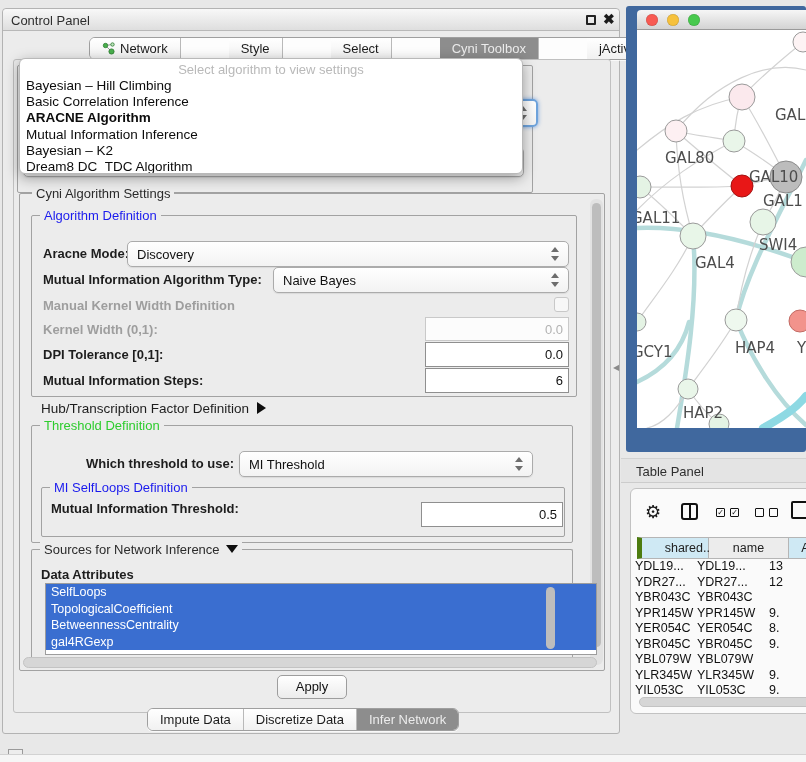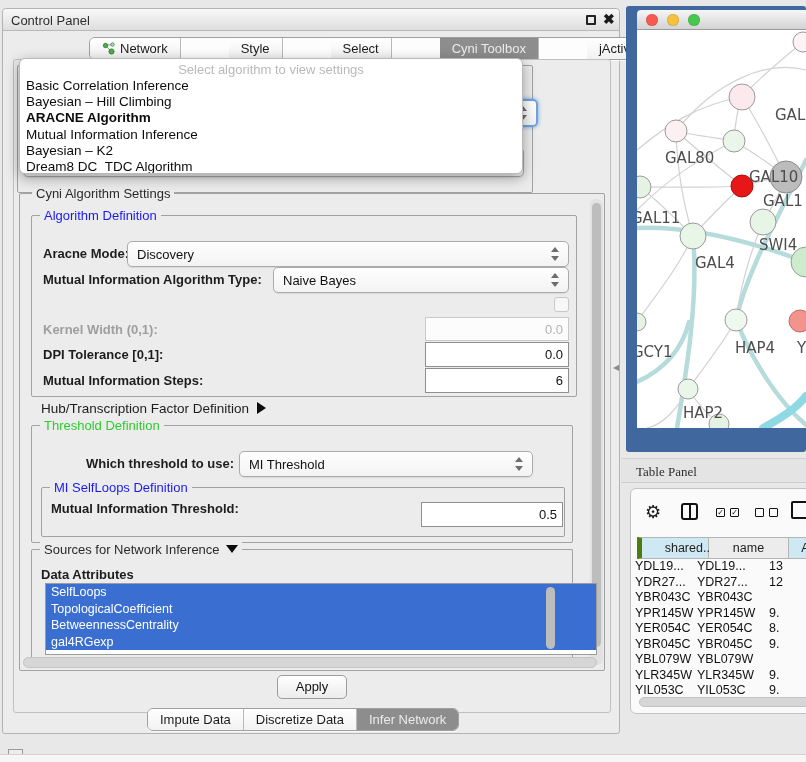--- a/index.html
+++ b/index.html
@@ -82,21 +82,21 @@
   
   .net-window { left:626px; top:6px; width:180px; height:446px; background:#40689e; border-radius:3px; }
   .net-titlebar { left:11px; top:4px; width:169px; height:20px; background:linear-gradient(#f6f6f6,#d3d3d3);
                   border-bottom:1px solid #9a9a9a; border-radius:4px 0 0 0; }
   .tl { position:absolute; top:4px; width:12px; height:12px; border-radius:50%; }
   .net-canvas { left:11px; top:24px; width:169px; height:398px; background:#ffffff; overflow:hidden; }
 
   
   .tp-titlebar { left:621px; top:458px; width:185px; height:25px; background:#e4e4e4;
                  border-top:1px solid #d2d2d2; border-bottom:1px solid #cccccc; }
-  .tp-title { left:15px; top:5px; font-size:13px; color:#2e2e2e;font-family:Liberation Serif, serif; }
+  .tp-title { left:15px; top:5px; font-size:13px; color:#2e2e2e; }
   .tp-body { left:630px; top:488px; width:190px; height:226px; background:#fafafa;
              border:1px solid #c2c2c2; border-radius:6px; }
   .tico { position:absolute; color:#1a1a1a; }
   .colicon { width:17px; height:17px; border:2px solid #111; border-radius:3px; }
   .colicon:before { content:""; position:absolute; left:5.5px; top:0; width:2px; height:13px; background:#111; }
   .mini { position:absolute; width:9px; height:9px; border:1.5px solid #111; border-radius:1px; font-size:8px; line-height:8px; text-align:center; color:#111; }
   .docicon { width:20px; height:18px; border:2px solid #111; border-radius:2px; }
   .tp-header { position:absolute; display:flex; height:22px; font-size:12.5px; color:#222; }
   .tp-header .hc { border:1px solid #b5b5b5; border-left:none; display:flex; align-items:center; justify-content:center; background:#ececec; }
   .tp-header .hc:first-child { border-left:5px solid #4d7c0f;padding-left:28px; }
@@ -168,20 +168,21 @@
     <span class="lbl" style="left:40px; top:237px;">Aracne Mode:</span>
     <div class="combo" style="left:124px; top:232px; width:442px; height:26px;">
       <span>Discovery</span>
       <span class="stepper"></span>
     </div>
     <span class="lbl" style="left:40px; top:263px;">Mutual Information Algorithm Type:</span>
     <div class="combo" style="left:270px; top:258px; width:296px; height:26px;">
       <span>Naive Bayes</span>
       <span class="stepper"></span>
     </div>
+    <span class="lbl dis" style="left:40px; top:289px;">Manual Kernel Width Definition</span>
     <span class="chk" style="left:551px; top:288px;"></span>
     <span class="lbl dis" style="left:40px; top:313px;">Kernel Width (0,1):</span>
     <div class="tf dis" style="left:422px; top:308px; width:144px; height:24px;">
       <span>0.0</span>
     </div>
     <span class="lbl" style="left:40px; top:338px;">DPI Tolerance [0,1]:</span>
     <div class="tf" style="left:422px; top:333px; width:144px; height:25px;">
       <span>0.0</span>
     </div>
     <span class="lbl" style="left:40px; top:364px;">Mutual Information Steps:</span>
@@ -236,22 +237,22 @@
           <span>Discretize Data</span>
         </div>
       <div class="segi sel">
           <span>Infer Network</span>
         </div>
     </div>
 
     <div class="abs popup">
       <div class="ph">Select algorithm to view settings</div>
       <div id="popup-items">
+          <div class="it">Bayesian – Hill Climbing</div>
           <div class="it">Basic Correlation Inference</div>
-          <div class="it">Bayesian – Hill Climbing</div>
           <div class="it b">ARACNE Algorithm</div>
           <div class="it">Mutual Information Inference</div>
           <div class="it">Bayesian – K2</div>
           <div class="it">Dream8 DC_TDC Algorithm</div>
         </div>
     </div>
   </div>
 
   <span class="abs grip">◀</span>
 

